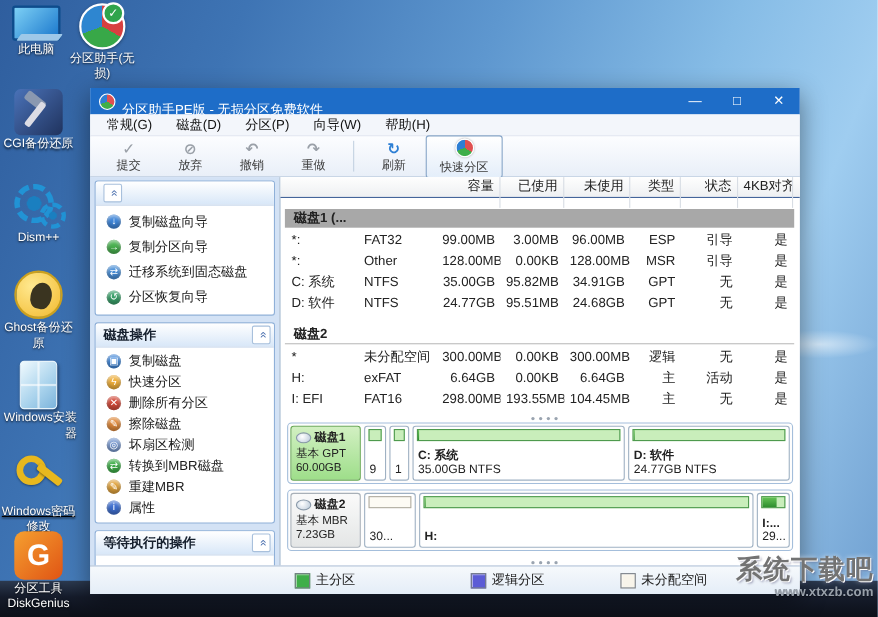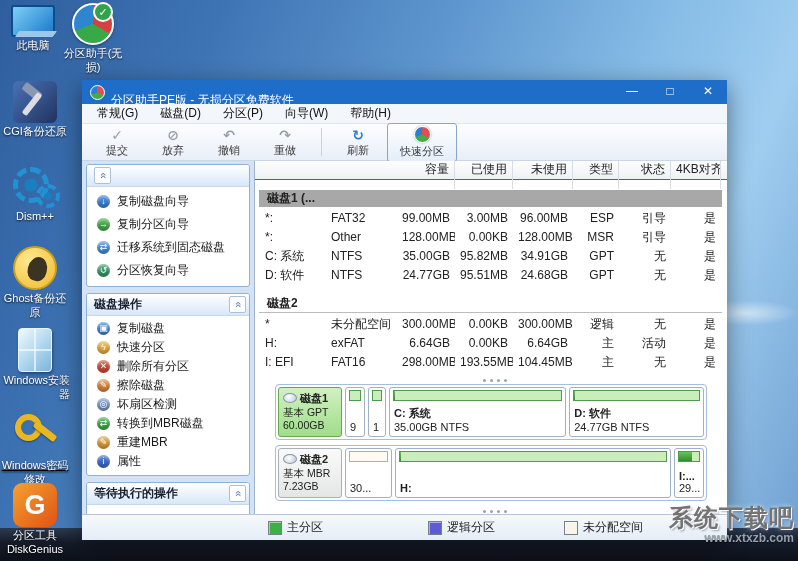--- a/index.html
+++ b/index.html
@@ -113,21 +113,21 @@
        border-bottom:1px solid #bcbcbc;}
   .grow.sel{background:#a8a8a8;border-bottom:none;}
   .trow{height:19px;line-height:19px;font-size:12px;}
   .tc{padding:0 5px;text-align:right;white-space:nowrap;overflow:hidden;}
   .tc.c0,.tc.c1{text-align:left;padding-left:10px;}
 
   .splitter{height:6px;display:flex;align-items:center;justify-content:center;flex:none;}
   .dots{width:3px;height:3px;background:#9aa4b0;border-radius:50%;
        box-shadow:-7px 0 #9aa4b0,7px 0 #9aa4b0,14px 0 #9aa4b0;}
 
-  .graph{flex:1;padding:1px 20px;display:flex;flex-direction:column;gap:5px;min-height:0;}
+  .graph{flex:1;padding:1px 6px;display:flex;flex-direction:column;gap:5px;min-height:0;}
   .drow{height:56px;border:1px solid #a4bedb;border-radius:4px;background:#fdfdfd;display:flex;
        padding:2px;gap:3px;box-sizing:border-box;flex:none;}
   .dlabel{width:64px;flex:none;border-radius:3px;padding:3px 4px;font-size:11px;line-height:1.32;box-sizing:border-box;}
   .dlabel.green{background:linear-gradient(#d2f0c2,#9ede8a);border:1px solid #66a852;}
   .dlabel.plain{background:linear-gradient(#fafafa,#e4e6e6);border:1px solid #a8b0b8;}
   .dname{font-weight:bold;display:flex;align-items:center;gap:3px;font-size:11px;white-space:nowrap;}
   .doval{width:12px;height:8px;border-radius:50%;background:radial-gradient(circle at 40% 35%,#fff,#b8c8d8);
        border:1px solid #8898a8;flex:none;}
   .dline{font-size:10.5px;color:#222;white-space:nowrap;}
   .blk{border:1px solid #9fb1c3;border-radius:3px;background:#fff;display:flex;flex-direction:column;

